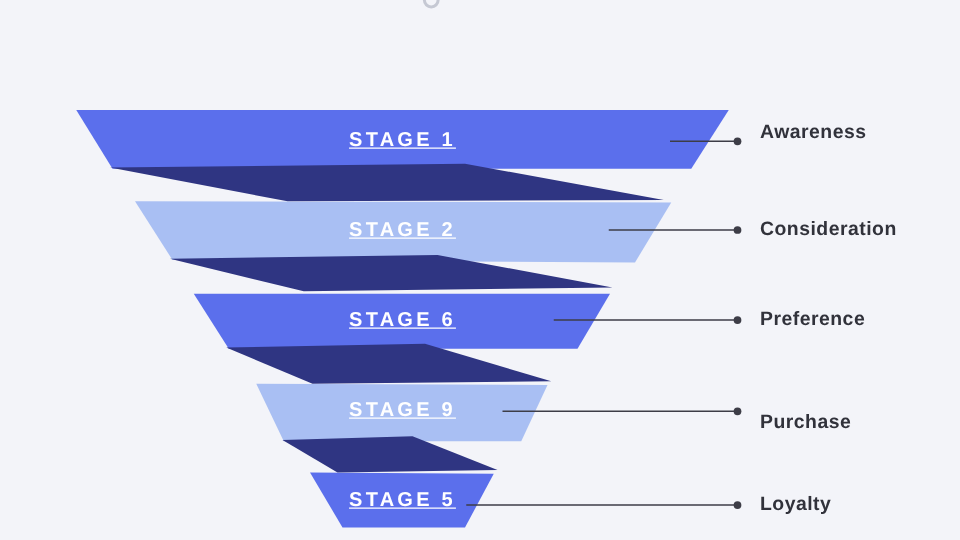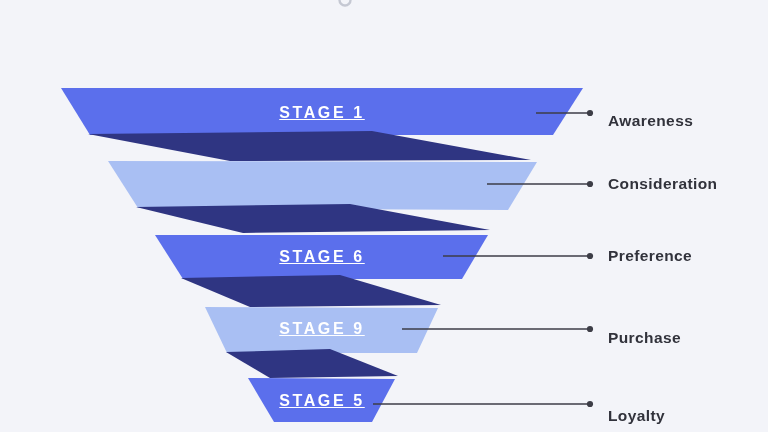--- a/index.html
+++ b/index.html
@@ -82,23 +82,24 @@
     <circle cx="590" cy="184" r="3.1" fill="#3D3D47"></circle>
     <circle cx="590" cy="256" r="3.1" fill="#3D3D47"></circle>
     <circle cx="590" cy="329" r="3.1" fill="#3D3D47"></circle>
     <circle cx="590" cy="404" r="3.1" fill="#3D3D47"></circle>
 
     <circle cx="345" cy="0" r="5.5" fill="none" stroke-width="2.4" opacity="0.75" stroke="#B6BAC6"></circle>
   </svg>
 
 
   <div class="stage-label" style="top:113px">STAGE 1</div>
+  <div class="stage-label" style="top:185px">STAGE 2</div>
   <div class="stage-label" style="top:257px">STAGE 6</div>
   <div class="stage-label" style="top:329px">STAGE 9</div>
   <div class="stage-label" style="top:401px">STAGE 5</div>
 
-  <div class="side-label" style="top:121px">Awareness</div>
+  <div class="side-label" style="top:106px">Awareness</div>
   <div class="side-label" style="top:184px">Consideration</div>
   <div class="side-label" style="top:256px">Preference</div>
   <div class="side-label" style="top:338px">Purchase</div>
-  <div class="side-label" style="top:416px">Loyalty</div>
+  <div class="side-label" style="top:404px">Loyalty</div>
 
 </div>
 
 </body></html>

